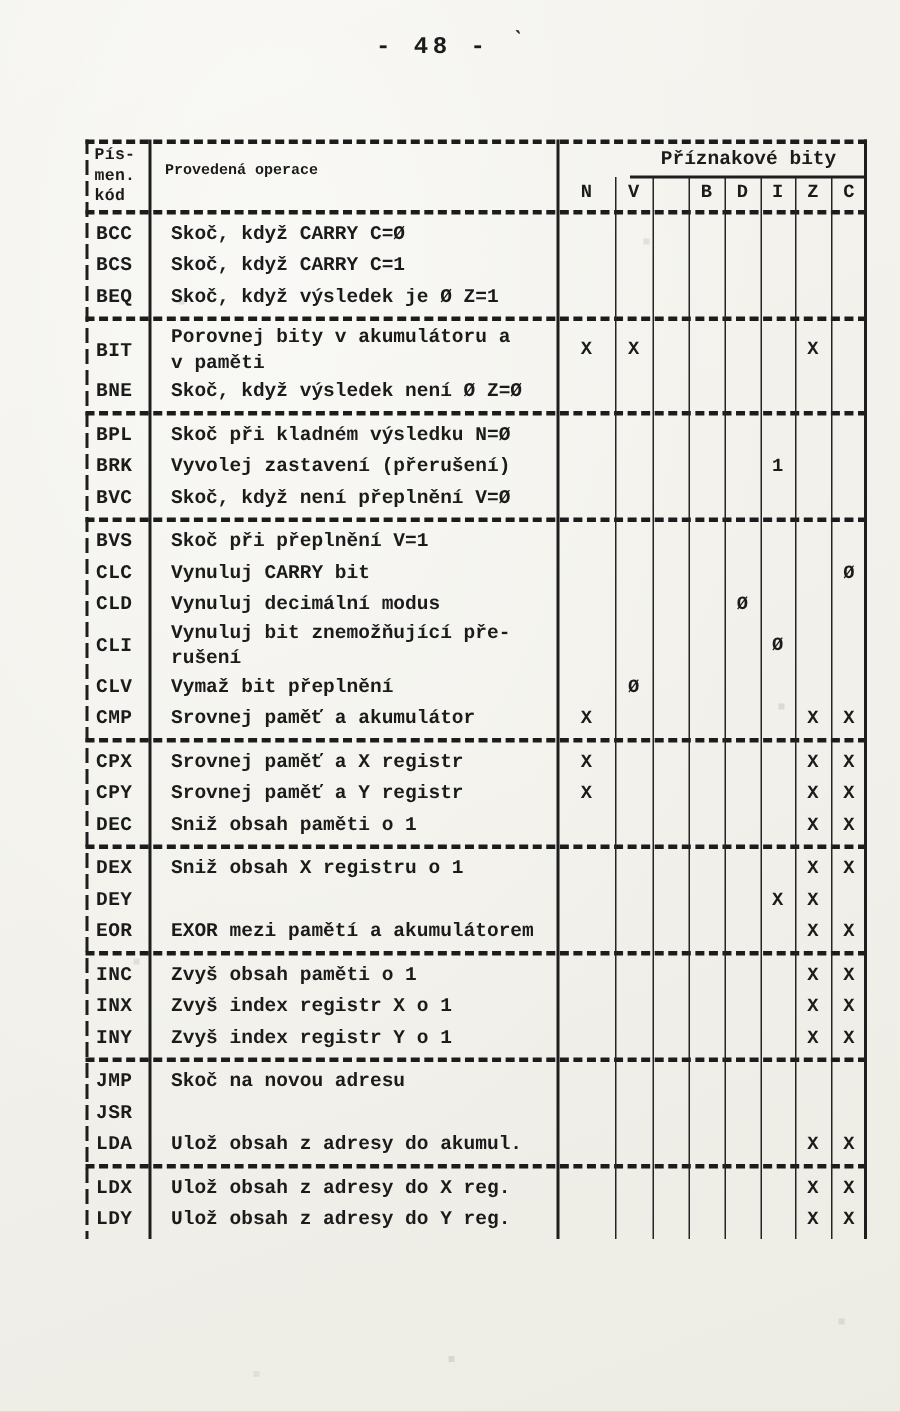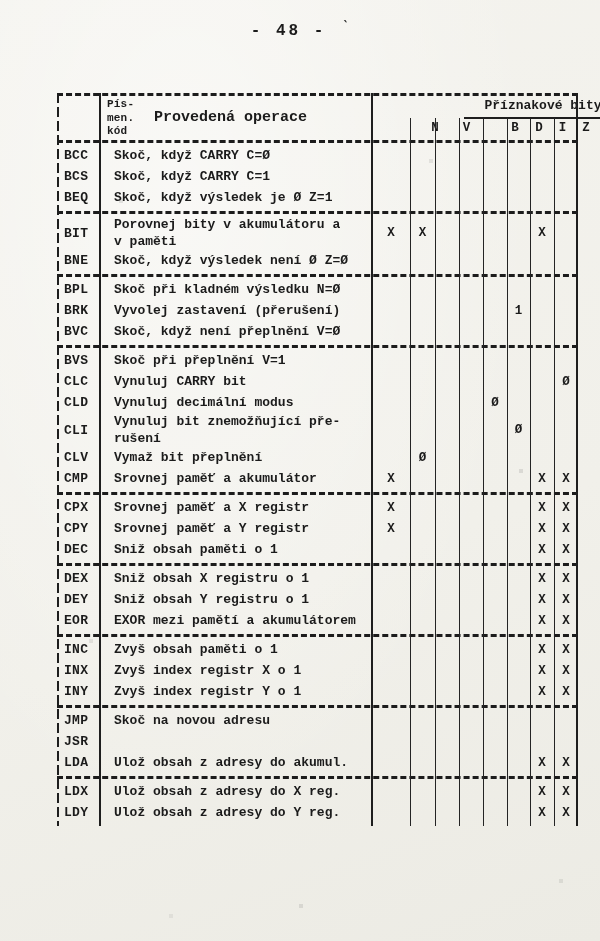--- a/index.html
+++ b/index.html
@@ -68,30 +68,29 @@
     background: repeating-linear-gradient(to bottom, #1e1e1e 0 10px, rgba(0,0,0,0) 10px 14px);
   }
   .vline.sub { top: 22px; width: 1.5px; background: #242424; }
 
   
   .thead {
     display: grid;
     grid-template-columns: 43px 272px 206px;
     border-bottom: 3px dashed #1c1c1c;
     height: 44px;
-    padding-left: 44px;
   }
   .code-h {
     font-size: 11px;
     line-height: 13.5px;
     padding: 2px 0 0 6px;
     letter-spacing: 0.2px;
   }
   .op-h {
-    font-size: 15px;
+    font-size: 10px;
     padding: 13px 0 0 10px;
     font-family: Liberation Mono, monospace;
   }
   .flags-h .flags-title {
     height: 21px;
     text-align: center;
     font-size: 13px;
     line-height: 20px;
     border-bottom: 2px solid #1e1e1e;
     margin-left: 48px;
@@ -441,23 +440,20 @@
             <div class="cell flag"></div>
             <div class="cell flag"></div>
             <div class="cell flag"></div>
             <div class="cell flag"></div>
             <div class="cell flag"></div>
             <div class="cell flag"><span class="mark">X</span></div>
             <div class="cell flag"><span class="mark">X</span></div>
           </div>
           <div class="row">
             <div class="cell code">DEY</div>
-            <div class="cell op">
-              <div class="op-line">Sniž obsah Y registru o 1</div>
-            </div>
             <div class="cell flag"></div>
             <div class="cell flag"></div>
             <div class="cell flag"></div>
             <div class="cell flag"></div>
             <div class="cell flag"></div>
             <div class="cell flag"></div>
             <div class="cell flag"><span class="mark">X</span></div>
             <div class="cell flag"><span class="mark">X</span></div>
           </div>
           <div class="row">

